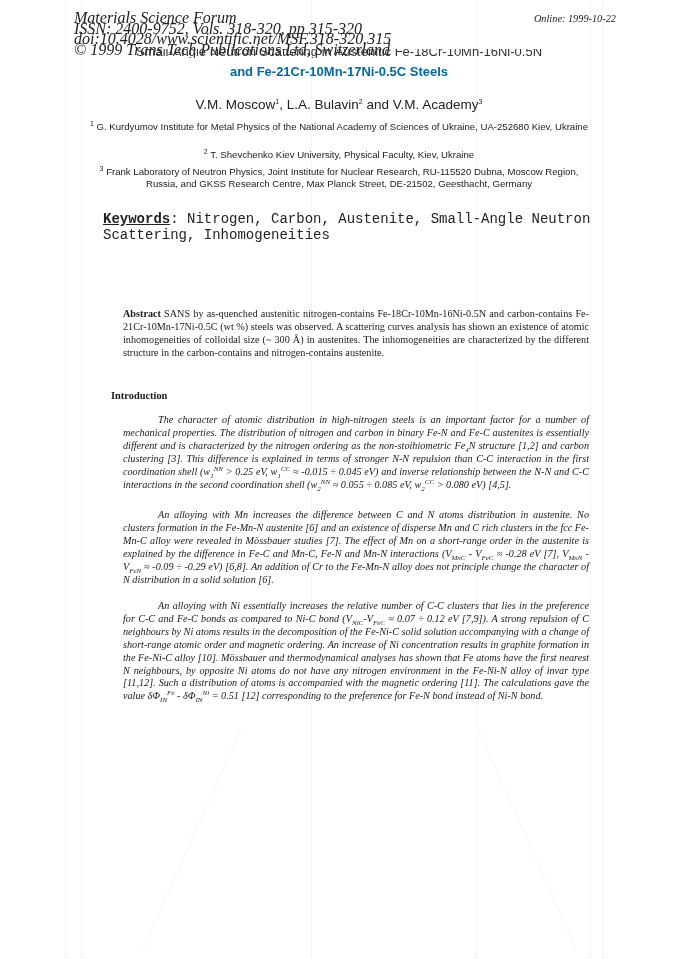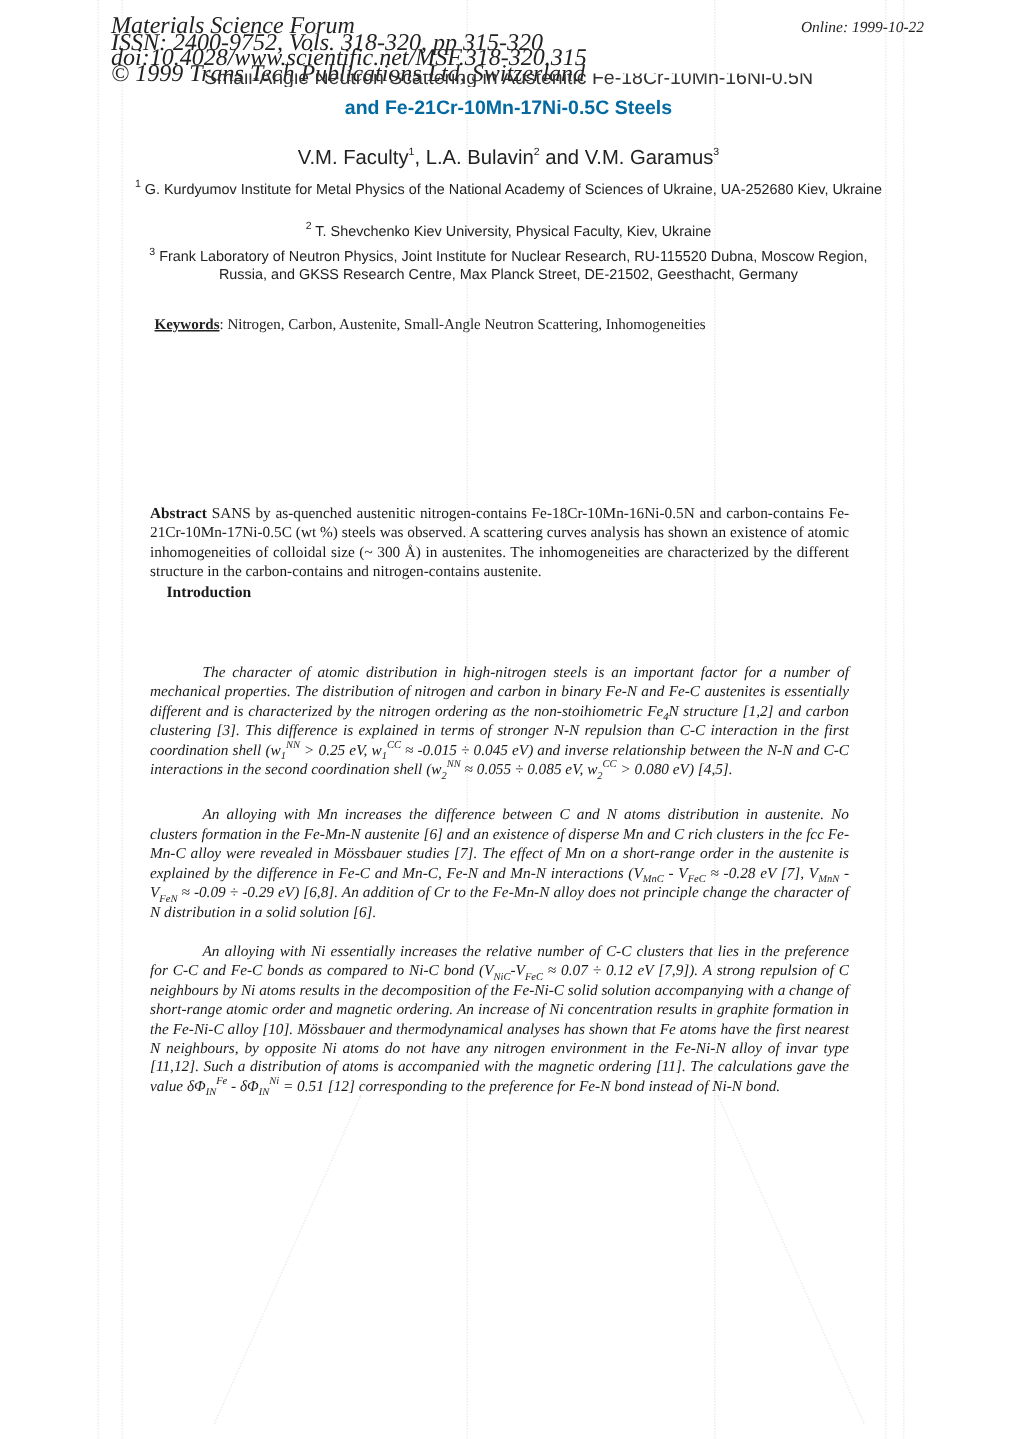--- a/index.html
+++ b/index.html
@@ -12,23 +12,23 @@
   .hdr-left { position:absolute; left:62px; top:13px; font-style:italic; font-size:16px; line-height:10.6px; color:#222;margin-left:12px; }
   .hdr-right { position:absolute; right:62px; top:13px; font-style:italic; font-size:10.3px; color:#222; }
   .title-cut {
     position:absolute; left:0; right:0; top:49px; height:9px; overflow:hidden;
     text-align:center; font-family:"Liberation Sans", sans-serif; font-weight:normal; font-size:13px; color:#333;
   }
   .title-cut span { position:relative; top:-5px; }
   .title2 { position:absolute; left:0; right:0; top:64px; text-align:center; font-family:"Liberation Sans", sans-serif; font-weight:bold; font-size:13px; color:#0369a1; }
   .authors { position:absolute; left:0; right:0; top:97px; text-align:center; font-family:"Liberation Sans", sans-serif; font-size:13.5px; color:#222; }
   .affil { position:absolute; left:80px; right:80px; text-align:center; font-family:"Liberation Sans", sans-serif; font-size:9.6px; line-height:12px; color:#222; }
-  .keywords { position:absolute; left:103px; top:211px; font-family:Liberation Serif, serif; font-size:10px; color:#222; }
+  .keywords { position:absolute; left:103px; top:211px; font-family:Liberation Mono, monospace; font-size:14px; color:#222; }
   .keywords b { text-decoration:underline; }
-  .body-block { position:absolute; left:100px; width:466px; font-size:10.2px; line-height:12.9px; text-align:justify; color:#1a1a1a;margin-top:29px; }
+  .body-block { position:absolute; left:123px; width:466px; font-size:10.2px; line-height:12.9px; text-align:justify; color:#1a1a1a; }
   .indent { text-indent:35px;font-style:italic; }
   .section-head { position:absolute; left:111px; top:390px; font-weight:bold; font-size:10.4px; color:#1a1a1a; }
   sup, sub { font-size:7px; line-height:0; }
 </style>
 </head>
 <body>
 
 <div class="wm" style="left:65px;"></div>
 <div class="wm" style="left:81px;"></div>
 <div class="wm" style="left:311px;"></div>
@@ -43,21 +43,21 @@
   <div>ISSN: 2400-9752, Vols. 318-320, pp 315-320</div>
   <div>doi:10.4028/www.scientific.net/MSF.318-320.315</div>
   <div>© 1999 Trans Tech Publications Ltd, Switzerland</div>
 </div>
 <div class="hdr-right">Online: 1999-10-22</div>
 
 <div class="title-cut"><span>Small-Angle Neutron Scattering in Austenitic Fe-18Cr-10Mn-16Ni-0.5N</span></div>
 <div class="title2">and Fe-21Cr-10Mn-17Ni-0.5C Steels</div>
 
 <div class="authors">
-  <span>V.M. Faculty</span><sup>1</sup><span>, </span><span>L.A. Bulavin</span><sup>2</sup><span> and </span><span>V.M. Garamus</span><sup>3</sup>
+  <span>V.M. Moscow</span><sup>1</sup><span>, </span><span>L.A. Bulavin</span><sup>2</sup><span> and </span><span>V.M. Academy</span><sup>3</sup>
 </div>
 
 <div class="affil" style="top:121px;">
   <sup>1</sup> <span>G. Kurdyumov Institute for Metal Physics of the National Academy of Sciences of Ukraine, UA-252680 Kiev, Ukraine</span>
 </div>
 <div class="affil" style="top:149px;">
   <sup>2</sup> <span>T. Shevchenko Kiev University, Physical Faculty, Kiev, Ukraine</span>
 </div>
 <div class="affil" style="top:166px; left:96px; right:96px;">
   <sup>3</sup> <span>Frank Laboratory of Neutron Physics, Joint Institute for Nuclear Research, RU-115520 Dubna, Moscow Region, Russia, and GKSS Research Centre, Max Planck Street, DE-21502, Geesthacht, Germany</span>

